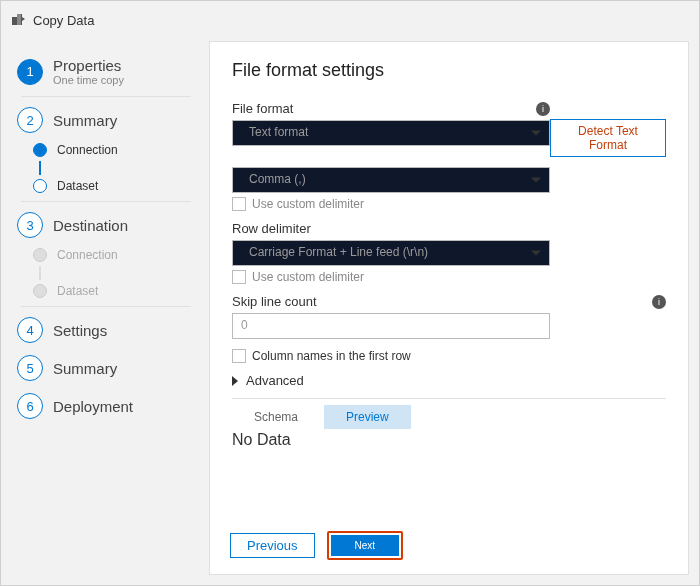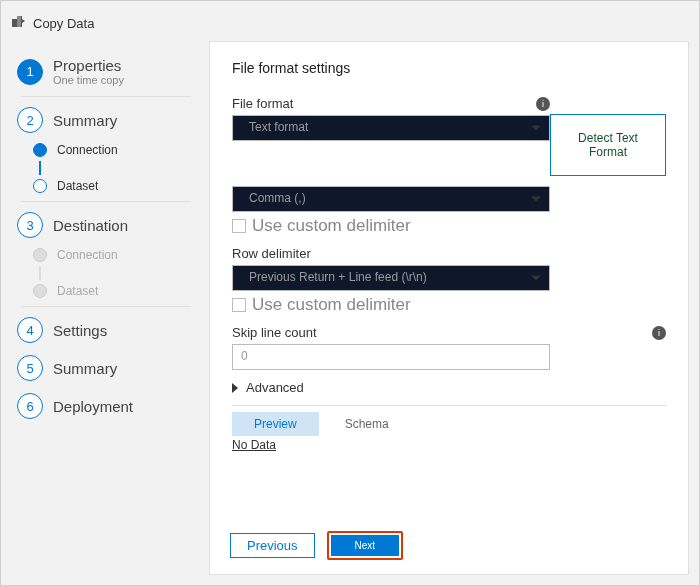--- a/index.html
+++ b/index.html
@@ -2,21 +2,21 @@
 <html><head>
 <meta charset="utf-8">
 <style>
   * { box-sizing: border-box; }
   html, body { margin:0; padding:0; font-family: "Segoe UI", Arial, sans-serif; font-size:13px; color:#333; }
   body { background:#f2f2f2; width:700px; height:586px; }
 
   .frame { width:700px; height:586px; border:1px solid #cfcfcf; background:#f2f2f2; position:relative; }
 
   
-  .titlebar { height:30px; display:flex; align-items:flex-end; padding:0 10px; }
+  .titlebar { height:30px; display:flex; align-items:flex-start; padding:12px 10px; }
   .titlebar .icon { width:16px; height:16px; margin-right:6px; display:flex; align-items:center; justify-content:center; }
   .titlebar .title { font-size:13px; color:#333; }
 
   
   .sidebar { position:absolute; left:0; top:40px; bottom:0; width:200px; padding:10px 0 10px 8px; }
   .step { display:flex; align-items:center; padding:6px 8px; }
   .step .bubble { width:26px; height:26px; border-radius:50%; display:flex; align-items:center; justify-content:center; font-size:13px; margin-right:10px; background:#fff; border:1.5px solid #0078d4; color:#0078d4; }
   .step .bubble.filled { background:#0078d4; color:#fff; border-color:#0078d4; }
   .step .labels .main { font-size:15px; color:#444; }
   .step .labels .sub { font-size:11px; color:#888; }
@@ -26,45 +26,45 @@
   .substep { display:flex; align-items:center; padding:4px 0; font-size:12px; }
   .substep .dot { width:14px; height:14px; border-radius:50%; margin-right:10px; border:1.5px solid #0078d4; background:#fff; }
   .substep .dot.filled { background:#0078d4; }
   .substep .dot.grey { border-color:#ccc; background:#ddd; }
   .substep.inactive { color:#aaa; }
   .sub-connector { width:2px; height:14px; background:#0078d4; margin-left:6px; }
   .sub-connector.grey { background:#ddd; }
 
   
   .panel { position:absolute; left:208px; top:40px; right:10px; bottom:10px; background:#fff; border:1px solid #e0e0e0; padding:18px 22px; overflow:hidden; }
-  .panel h2 { margin:0 0 20px 0; font-size:14px; font-weight:400; color:#222; }
+  .panel h2 { margin:0 0 20px 0; font-size:18px; font-weight:400; color:#222; }
 
   .row { margin-bottom:10px; }
   .field-label { font-size:13px; color:#333; margin-bottom:4px; display:flex; align-items:center; }
   .field-label .info { margin-left:auto; width:14px; height:14px; border-radius:50%; background:#555; color:#fff; font-size:9px; display:flex; align-items:center; justify-content:center; }
 
   .select { width:318px; height:26px; border:1px solid #bbb; position:relative; color:#999; padding:4px 16px; font-size:12px; background:#0f172a; }
   .select .caret { position:absolute; right:8px; top:50%; transform:translateY(-50%); width:0;height:0;border-left:5px solid transparent;border-right:5px solid transparent;border-top:5px solid #333; }
 
   .detect-row { display:flex; align-items:flex-start; }
-  .btn-outline { border:1.5px solid #0078d4; color:#14532d; background:#fff; padding:16px 10px; font-size:12px; cursor:pointer; }
-
-  .checkbox-row { display:flex; align-items:center; margin-top:4px; font-size:17px; color:#888; }
+  .btn-outline { border:1.5px solid #0078d4; color:#c2410c; background:#fff; padding:4px 10px; font-size:12px; cursor:pointer; }
+
+  .checkbox-row { display:flex; align-items:center; margin-top:4px; font-size:12px; color:#888; }
   .checkbox-row .cb { width:14px; height:14px; border:1px solid #bbb; margin-right:6px; }
   .checkbox-row.active { color:#333; }
 
   .nbox { width:318px; height:26px; border:1px solid #bbb; color:#999; padding:4px 8px; font-size:12px; background:#fff; }
 
   .adv { margin:10px 0 8px 0; display:flex; align-items:center; font-size:13px; }
   .adv .tri { width:0;height:0;border-top:5px solid transparent;border-bottom:5px solid transparent;border-left:6px solid #333; margin-right:8px; }
 
   .tabs { display:flex; border-top:1px solid #e0e0e0; padding-top:6px; margin-top:10px; }
   .tab { padding:5px 22px; font-size:12px; color:#666; margin-right:4px; cursor:pointer; }
   .tab.active { background:#cfe5f6; color:#0078d4; }
-  .nodata { font-size:12px; color:#333; padding-top:2px;text-decoration:underline; }
+  .nodata { font-size:16px; color:#333; padding-top:2px; }
 
   .footer { position:absolute; left:20px; bottom:14px; display:flex; gap:12px; align-items:center; }
   .btn-prev { border:1.5px solid #0078d4; color:#0078d4; background:#fff; padding:4px 16px; font-size:13px; cursor:pointer;text-align:center; }
   .btn-next-wrap { border:2px solid #d83b01; padding:2px; border-radius:2px; }
   .btn-next { background:#0078d4; color:#fff; padding:5px 24px; font-size:10px; border:none; cursor:pointer; }
 </style>
 </head>
 <body>
 
 <div class="frame">
@@ -182,48 +182,52 @@
         <div class="cb"></div>
         <span>Use custom delimiter</span>
       </div>
     </div>
 
     <div class="row">
       <div class="field-label">
           <span>Row delimiter</span>
         </div>
       <div class="select">
-        <span>Previous Return + Line feed (\r\n)</span>
+        <span>Carriage Format + Line feed (\r\n)</span>
         <span class="caret"></span>
       </div>
       <div class="checkbox-row">
         <div class="cb"></div>
         <span>Use custom delimiter</span>
       </div>
     </div>
 
     <div class="row">
       <div class="field-label">
         <span>Skip line count</span>
         <span class="info">i</span>
       </div>
       <div class="nbox">
         <span>0</span>
       </div>
     </div>
 
+    <div class="checkbox-row active">
+      <div class="cb"></div>
+      <span>Column names in the first row</span>
+    </div>
 
     <div class="adv">
       <span class="tri"></span>
       <span>Advanced</span>
     </div>
 
     <div class="tabs">
+      <div class="tab">Schema</div>
       <div class="tab active">Preview</div>
-      <div class="tab">Schema</div>
     </div>
     <div class="nodata">No Data</div>
 
     <div class="footer">
       <button class="btn-prev">Previous</button>
       <span class="btn-next-wrap">
         <button class="btn-next">Next</button>
       </span>
     </div>
 

